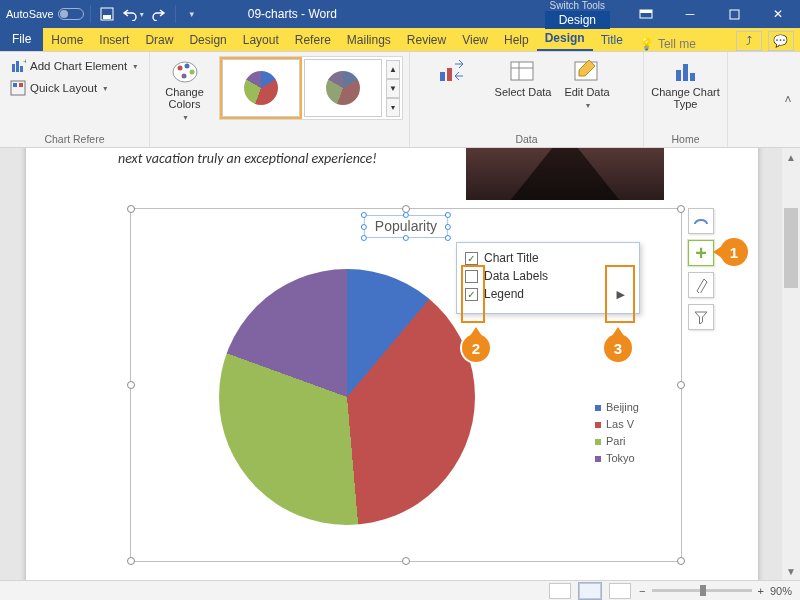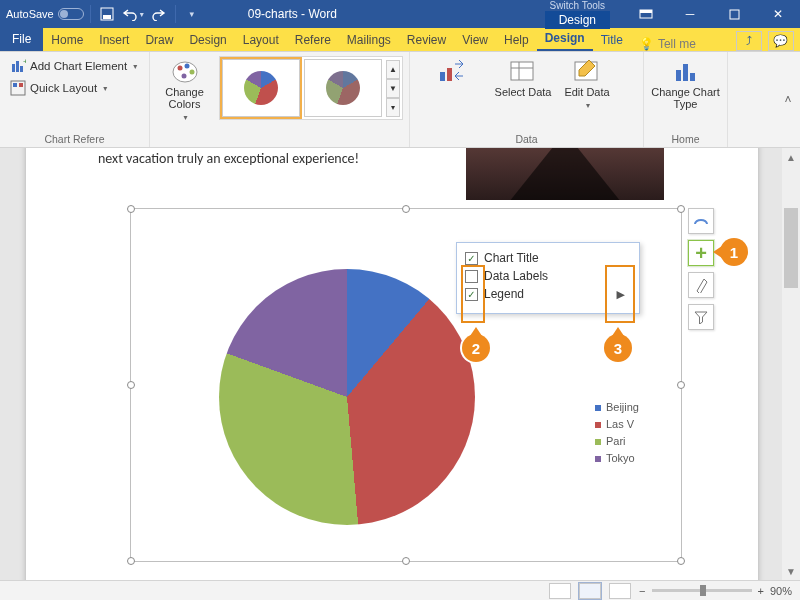--- a/index.html
+++ b/index.html
@@ -51,21 +51,21 @@
 
   .collapse { margin-left:auto; width:24px; display:flex; align-items:center; justify-content:center; color:#666; }
 
   
   .docarea { position:relative; height:432px; background:#e6e6e6; overflow:hidden; }
   .page { position:absolute; left:26px; top:-6px; width:732px; height:600px; background:#fff; box-shadow:0 0 6px rgba(0,0,0,.25); }
   .vscroll { position:absolute; right:0; top:0; width:18px; height:100%; background:#efefef; }
   .vscroll .up,.vscroll .down{height:18px;display:flex;align-items:center;justify-content:center;color:#777;font-size:10px;}
   .vscroll .thumb{position:absolute;left:2px;right:2px;top:60px;height:80px;background:#c7c7c7;}
 
-  .bodytext { position:absolute; left:72px; top:8px; font-size:14px; font-family:Calibri, sans-serif; color:#333; }
+  .bodytext { position:absolute; left:92px; top:8px; font-size:14px; font-family:Calibri, sans-serif; color:#333;font-style:italic; }
   .photo { position:absolute; left:440px; top:0; width:198px; height:58px; background:linear-gradient(#5a3b38,#2a1c1c); overflow:hidden; }
   .eiffel { position:absolute; left:50%; top:-10px; transform:translateX(-50%); width:0; height:0; border-left:80px solid transparent; border-right:80px solid transparent; border-bottom:100px solid rgba(0,0,0,.55); }
 
   
   .chart { position:absolute; left:104px; top:66px; width:552px; height:354px; border:1px solid #bfbfbf; background:#fff; }
   .handle { position:absolute; width:8px; height:8px; background:#fff; border:1px solid #8a8a8a; border-radius:50%; }
   .h-tl{top:-4px;left:-4px}.h-tr{top:-4px;right:-4px}.h-bl{bottom:-4px;left:-4px}.h-br{bottom:-4px;right:-4px}
   .h-t{top:-4px;left:50%;margin-left:-4px}.h-b{bottom:-4px;left:50%;margin-left:-4px}
   .h-l{left:-4px;top:50%;margin-top:-4px}.h-r{right:-4px;top:50%;margin-top:-4px}
 
@@ -316,20 +316,26 @@
     <div class="chart">
       <div class="handle h-tl"></div>
       <div class="handle h-t"></div>
       <div class="handle h-tr"></div>
       <div class="handle h-l"></div>
       <div class="handle h-r"></div>
       <div class="handle h-bl"></div>
       <div class="handle h-b"></div>
       <div class="handle h-br"></div>
 
+      <div class="chart-title">
+        <span>Popularity</span>
+        <span class="ct-handle ch-tl"></span><span class="ct-handle ch-t"></span><span class="ct-handle ch-tr"></span>
+        <span class="ct-handle ch-l"></span><span class="ct-handle ch-r"></span>
+        <span class="ct-handle ch-bl"></span><span class="ct-handle ch-b"></span><span class="ct-handle ch-br"></span>
+      </div>
 
       <div class="pie"></div>
 
       <div class="legend">
         <div>
             <span class="sw" style="background:#4472c4"></span>
             <span>Beijing</span>
           </div>
         <div>
             <span class="sw" style="background:#c0504d"></span>

